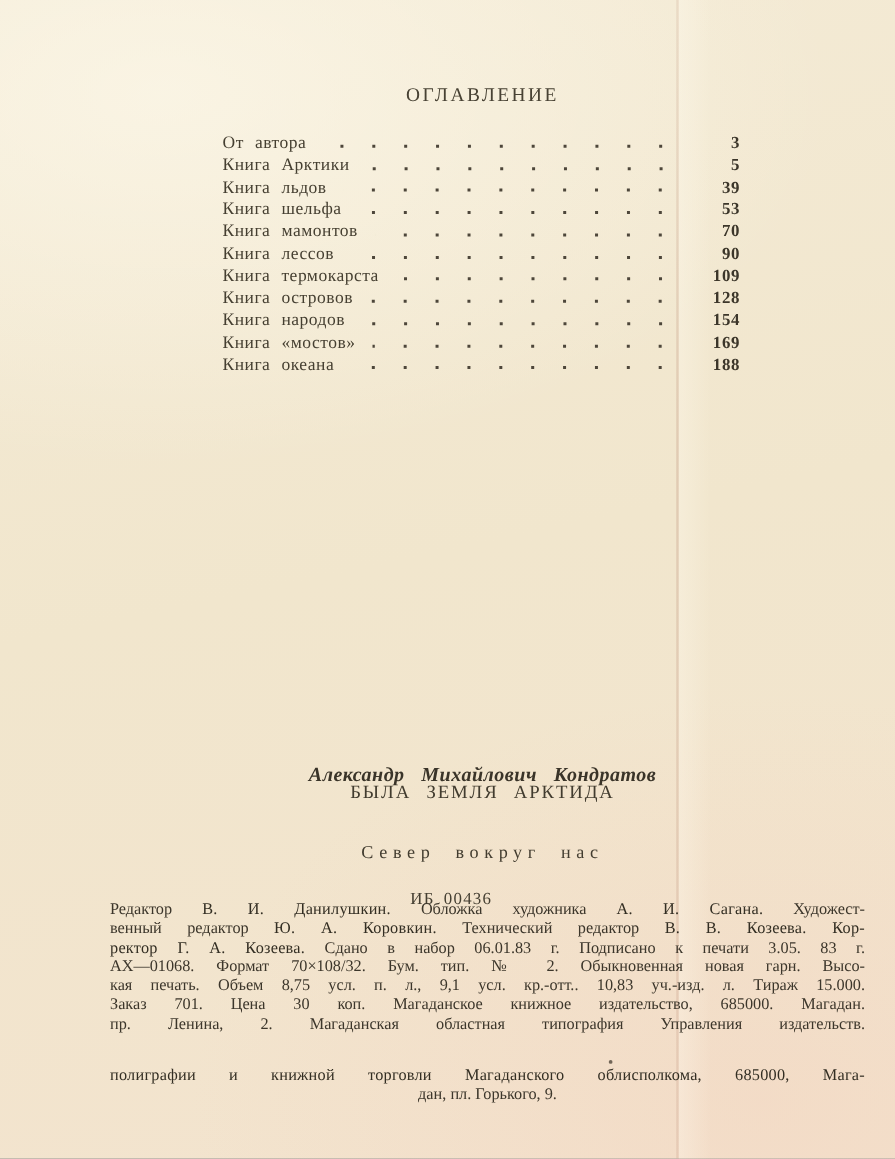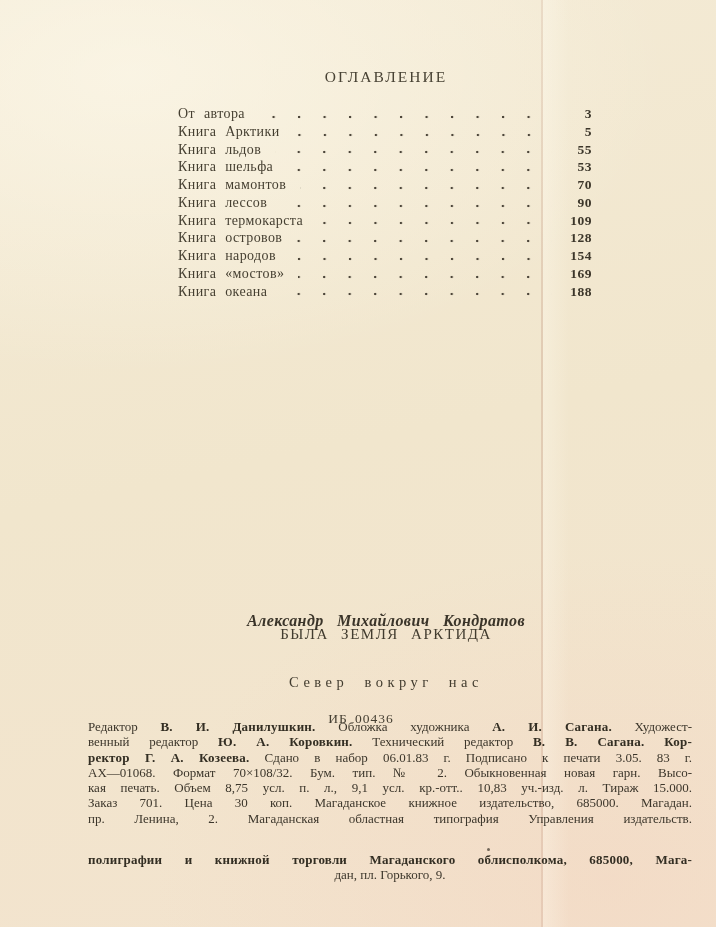--- a/index.html
+++ b/index.html
@@ -67,21 +67,21 @@
     transform:translateX(-25px);
     margin-top:15px;
   }
   .colophon{
     position:absolute;left:88px;top:719px;width:604px;
     font-size:13px;line-height:15.3px;color:#3c362b;
   }
   .c-line{text-align:justify;text-align-last:justify;white-space:normal;}
   .c-line.center{text-align:left;text-align-last:center;}
   .c-line.heavy{font-weight:700;letter-spacing:.1px;color:#332e23;margin-top:26px;}
-  .c-line .b{font-weight:700;color:#332e23;letter-spacing:.2px;}
+  .c-line .b{font-weight:400;color:#332e23;letter-spacing:.2px;}
   .speck{
     position:absolute;left:487px;top:848px;width:3px;height:3px;border-radius:50%;
     background:rgba(70,62,50,.75);
   }
 </style>
 </head>
 <body>
 
 <div class="sheet">
   <div class="crease"></div>
@@ -96,21 +96,21 @@
         <span class="toc-page">3</span>
       </div>
       <div class="toc-row">
         <span class="toc-title">Книга Арктики</span>
         <span class="toc-leader"></span>
         <span class="toc-page">5</span>
       </div>
       <div class="toc-row">
         <span class="toc-title">Книга льдов</span>
         <span class="toc-leader"></span>
-        <span class="toc-page">55</span>
+        <span class="toc-page">39</span>
       </div>
       <div class="toc-row">
         <span class="toc-title">Книга шельфа</span>
         <span class="toc-leader"></span>
         <span class="toc-page">53</span>
       </div>
       <div class="toc-row">
         <span class="toc-title">Книга мамонтов</span>
         <span class="toc-leader"></span>
         <span class="toc-page">70</span>
@@ -147,21 +147,21 @@
       </div>
     </div>
 
   <div class="center-col imprint-author">Александр Михайлович Кондратов</div>
   <div class="center-col imprint-title">БЫЛА ЗЕМЛЯ АРКТИДА</div>
   <div class="center-col imprint-subtitle">Север вокруг нас</div>
   <div class="center-col imprint-ib">ИБ 00436</div>
 
   <div class="colophon" id="colophon">
       <div class="c-line"><span>Редактор </span><span class="b">В. И. Данилушкин.</span><span> Обложка художника </span><span class="b">А. И. Сагана.</span><span> Художест-</span></div>
-      <div class="c-line"><span>венный редактор </span><span class="b">Ю. А. Коровкин.</span><span> Технический редактор </span><span class="b">В. В. Сагана.</span><span class="b"> Кор-</span></div>
+      <div class="c-line"><span>венный редактор </span><span class="b">Ю. А. Коровкин.</span><span> Технический редактор </span><span class="b">В. В. Козеева.</span><span class="b"> Кор-</span></div>
       <div class="c-line"><span class="b">ректор Г. А. Козеева.</span><span> Сдано в набор 06.01.83 г. Подписано к печати 3.05. 83 г.</span></div>
       <div class="c-line"><span>АХ—01068. Формат 70×108/32. Бум. тип. № 2. Обыкновенная новая гарн. Высо-</span></div>
       <div class="c-line"><span>кая печать. Объем 8,75 усл. п. л., 9,1 усл. кр.-отт.. 10,83 уч.-изд. л. Тираж 15.000.</span></div>
       <div class="c-line"><span>Заказ 701. Цена 30 коп. Магаданское книжное издательство, 685000. Магадан.</span></div>
       <div class="c-line"><span>пр. Ленина, 2. Магаданская областная типография Управления издательств.</span></div>
       <div class="c-line heavy"><span class="b">полиграфии и книжной торговли Магаданского облисполкома, 685000, Мага-</span></div>
       <div class="c-line center"><span>дан, пл. Горького, 9.</span></div>
     </div>
 
   <div class="speck"></div>

